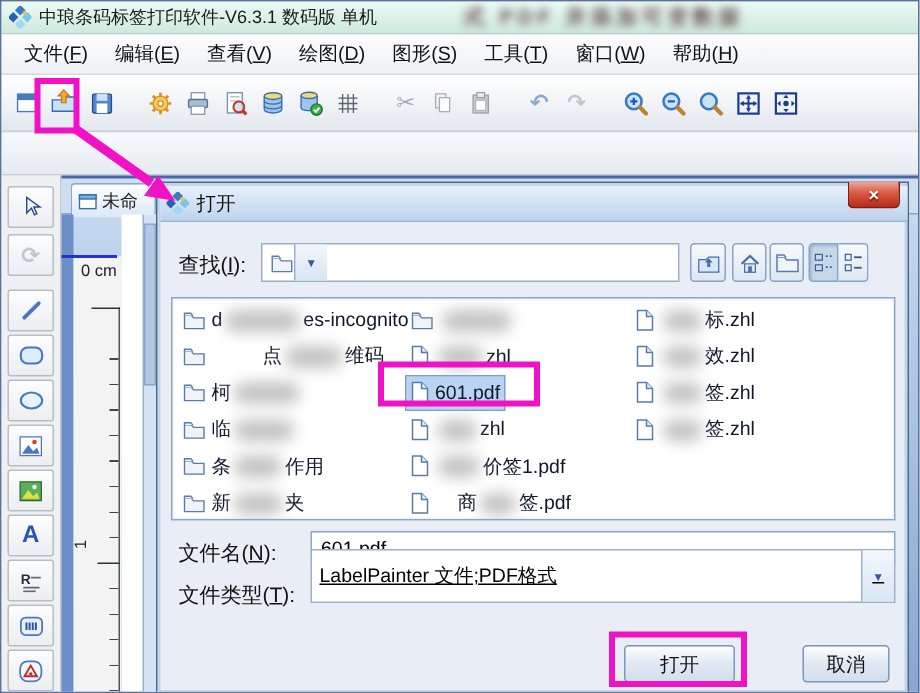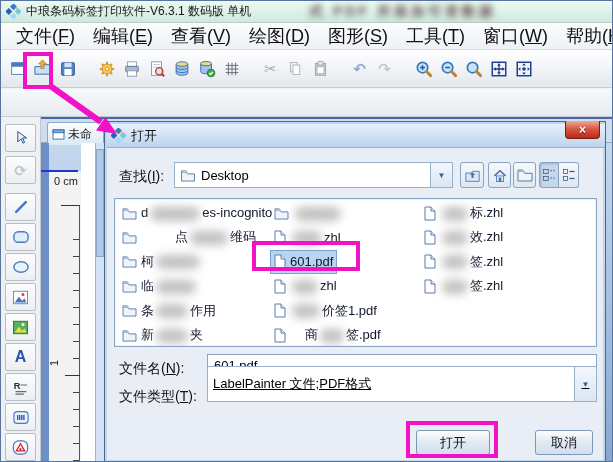--- a/index.html
+++ b/index.html
@@ -11,21 +11,21 @@
             background:linear-gradient(#ecfaf4,#cfe9de);display:flex;align-items:center;
             border-bottom:1px solid #b8cfc6;}
   .applogo{width:15px;height:15px;margin:0 5px 0 5px;flex:0 0 auto;}
   .apptitle{font-size:12px;color:#1a1a1a;white-space:nowrap;}
   .blurnote{position:absolute;left:308px;top:2px;font-size:14px;font-weight:bold;color:#6a5550;
             filter:blur(3px);letter-spacing:3px;white-space:nowrap;}
   
   .menubar{position:absolute;left:0;top:22px;width:613px;height:27px;
            background:linear-gradient(#fbfcfd,#eef1f5);border-bottom:1px solid #d5dae0;
            display:flex;align-items:center;padding-left:6px;}
-  .menuitem{font-size:18px;color:#111;padding:3px 9px;white-space:nowrap;}
+  .menuitem{font-size:13px;color:#111;padding:3px 9px;white-space:nowrap;}
   .menuitem u{text-decoration:underline;}
   
   .toolbar{position:absolute;left:0;top:49px;width:613px;height:38px;
            background:linear-gradient(#ffffff,#e3e8ee);border-bottom:1px solid #c6ccd4;
            display:flex;align-items:center;padding-left:4px;}
   .tbtn{width:25px;height:28px;display:flex;align-items:center;justify-content:center;flex:0 0 auto;}
   .gap{margin-left:14px;}
   .glyph{font-size:15px;line-height:1;}
   
   .formatbar{position:absolute;left:0;top:88px;width:613px;height:28px;
@@ -428,21 +428,20 @@
     <div class="closebtn">
       <span>×</span>
     </div>
 
     <span class="dlabel" style="left:14px;top:46px;">查找(<u>I</u>):</span>
     <div class="combo" style="left:69px;top:40px;width:279px;height:26px;">
       <svg width="16" height="13" viewBox="0 0 16 14" style="margin-left:5px;flex:0 0 auto">
           <path d="M1 3.5h5L7.5 5.3H15V13H1z" fill="#eef4fa" stroke="#5a7ba8"></path>
           <path d="M1 3.5V2h4.5L7 3.5" fill="#eef4fa" stroke="#5a7ba8"></path>
         </svg>
-      <span class="combotext">Desktop</span>
       <span class="cmbarrow" style="width:22px">
           <span>▼</span>
         </span>
     </div>
     <span class="navbtn" style="left:355px;width:24px;">
       <svg width="17" height="15" viewBox="0 0 20 18">
           <path d="M2 6h6l2-2h8v12H2z" fill="#d8e8f8" stroke="#4a6ea0"></path>
           <path d="M10 5l3.2 3.4h-2V12h-2.4V8.4h-2z" fill="#4a6ea0"></path>
         </svg>
     </span>

